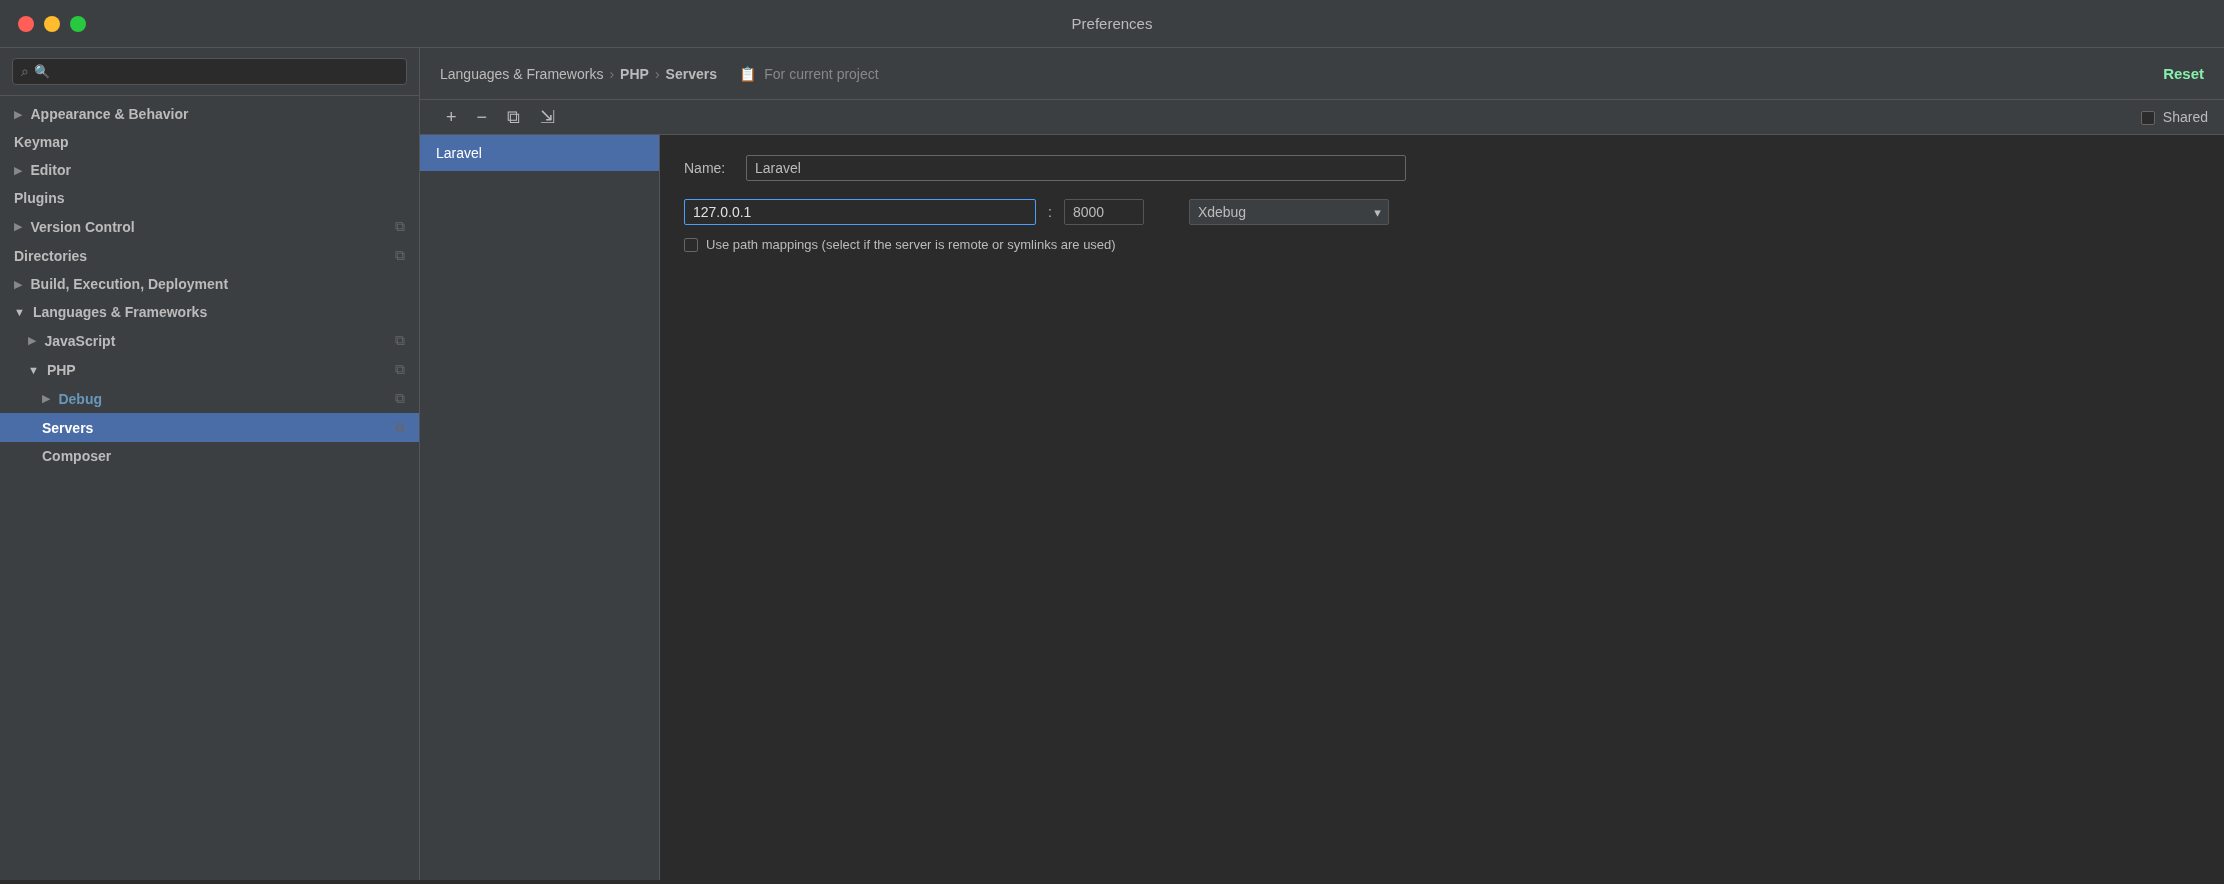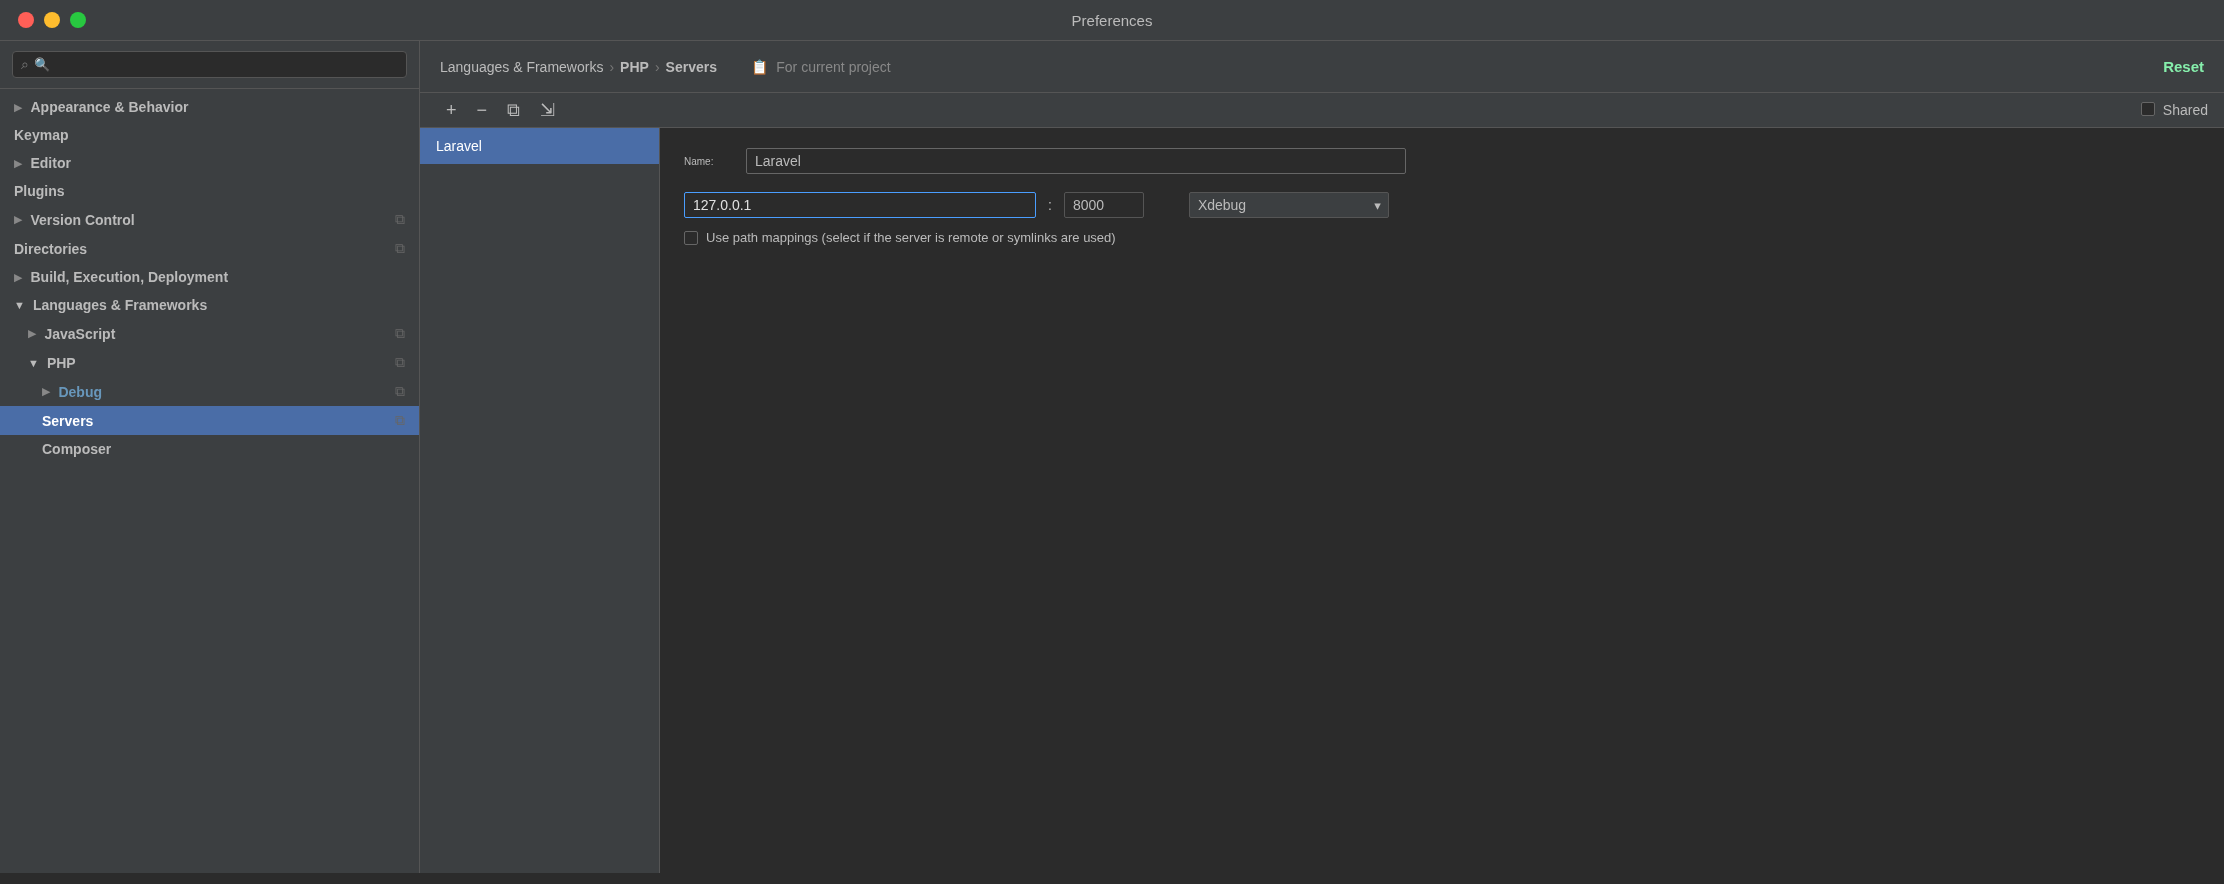--- a/index.html
+++ b/index.html
@@ -9,21 +9,21 @@
       font-size: 13px;
       color: #bbb;
       width: 2224px;
       height: 884px;
       overflow: hidden;
     }
 
     
     .title-bar {
       background: #3c3f41;
-      height: 41px;
+      height: 48px;
       display: flex;
       align-items: center;
       justify-content: center;
       position: relative;
       border-bottom: 1px solid #555;
     }
     .title-bar-title {
       color: #bbb;
       font-size: 15px;
     }
@@ -194,21 +194,21 @@
       flex: 1;
       padding: 20px 24px;
     }
     .form-row {
       display: flex;
       align-items: center;
       margin-bottom: 18px;
       gap: 12px;
     }
     .form-label {
-      font-size: 10px;
+      font-size: 14px;
       color: #bbb;
       min-width: 50px;
     }
     .form-input {
       background: #2b2b2b;
       border: 1px solid #555;
       border-radius: 2px;
       color: #bbb;
       font-size: 14px;
       padding: 4px 8px;
@@ -284,21 +284,21 @@
       flex-shrink: 0;
     }
     .path-mapping-label {
       font-size: 13px;
       color: #bbb;
     }
 
     
     .shared-area {
       display: flex;
-      align-items: flex-start;
+      align-items: flex-end;
       gap: 8px;
     }
     .shared-label {
       font-size: 14px;
       color: #bbb;
     }
 
     
     .cols-row {
       display: flex;
@@ -404,21 +404,21 @@
 
   <div class="content-area">
 
     <div class="content-header">
       <div class="breadcrumb">
         <span>Languages &amp; Frameworks</span>
         <span class="breadcrumb-sep">›</span>
         <span class="breadcrumb-bold">PHP</span>
         <span class="breadcrumb-sep">›</span>
         <span class="breadcrumb-bold">Servers</span>
-        <span style="margin-left: 28px;">
+        <span style="margin-left: 16px;">
           <span>📋</span>
           <span style="color:#888; margin-left:4px;">For current project</span>
         </span>
       </div>
       <button class="reset-btn">Reset</button>
     </div>
 
     <div class="server-toolbar">
       <button class="toolbar-btn">+</button>
       <button class="toolbar-btn">−</button>

